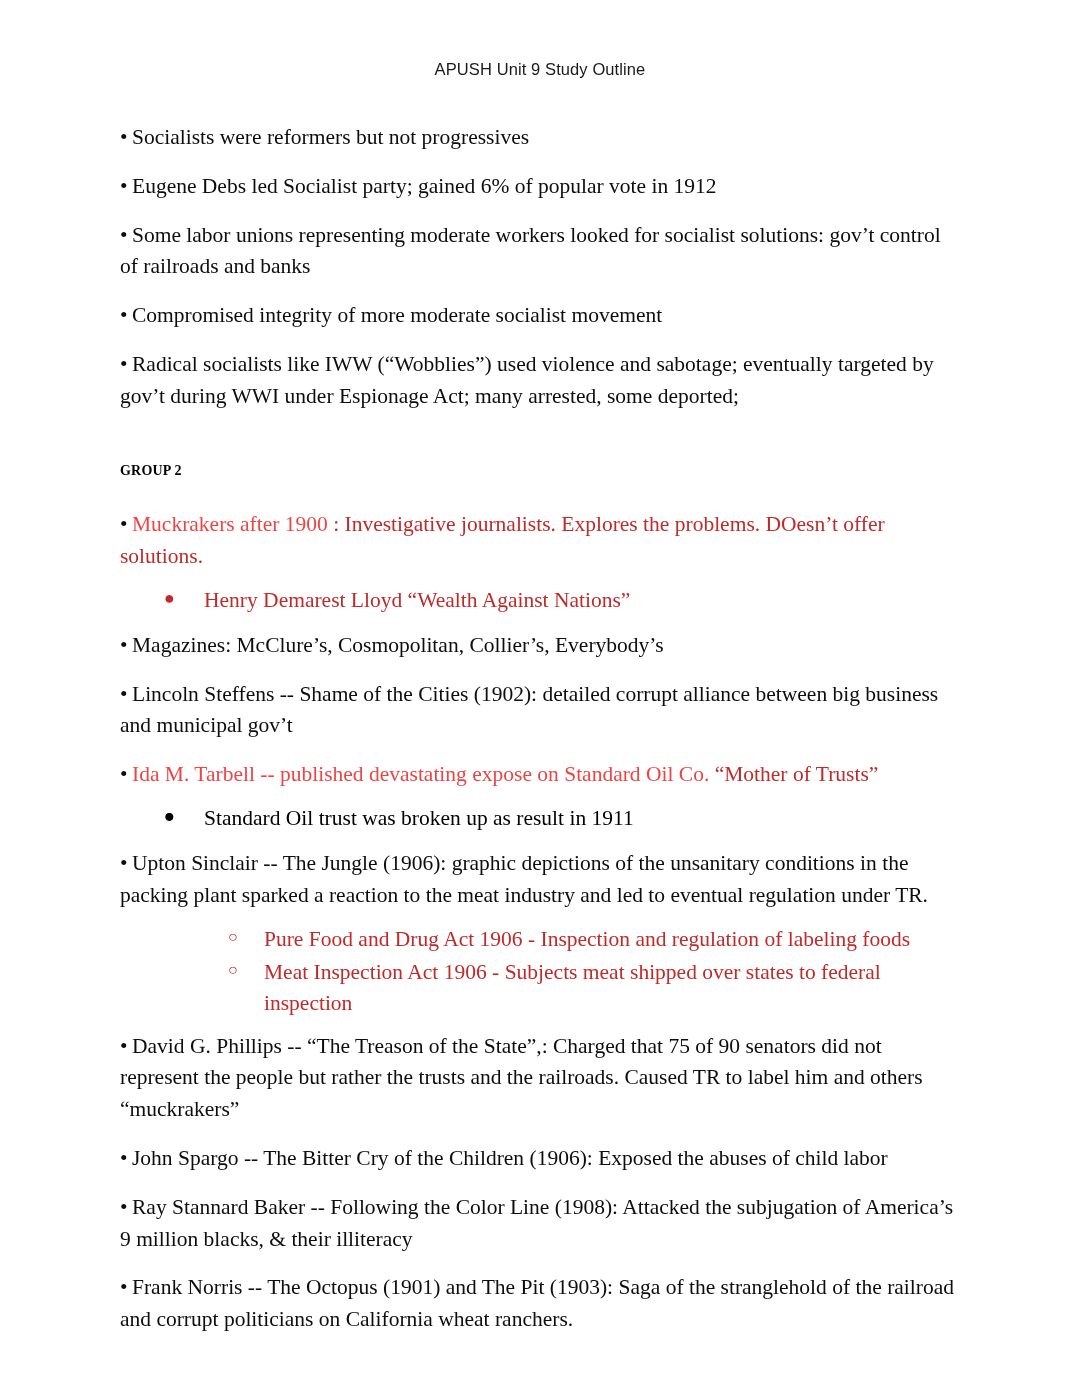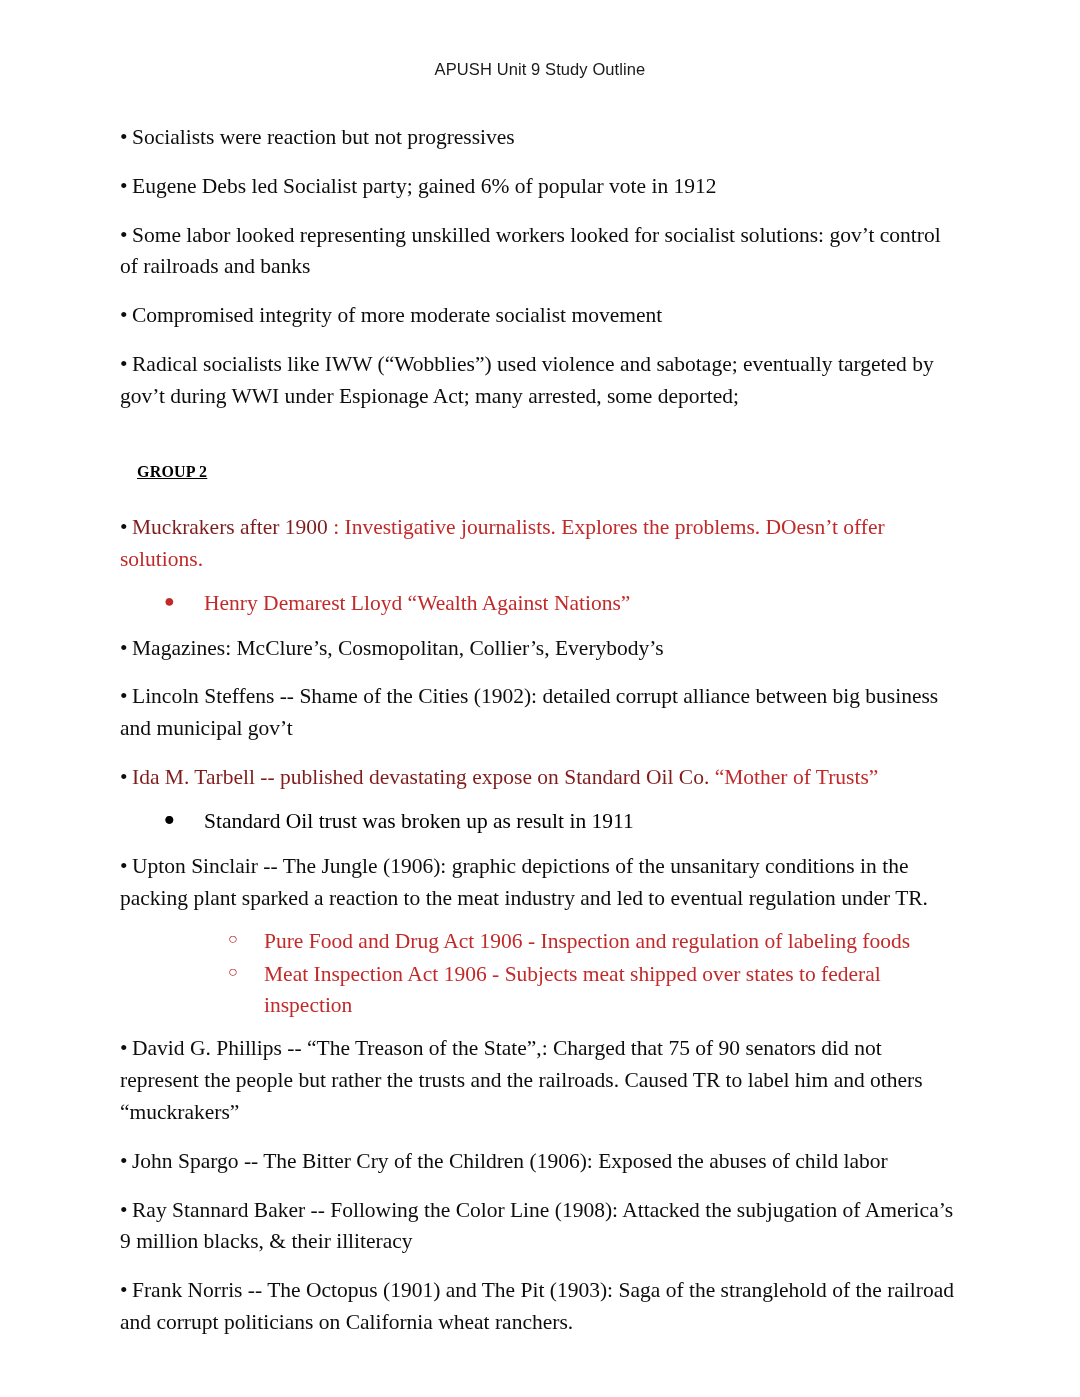--- a/index.html
+++ b/index.html
@@ -56,24 +56,23 @@
   .p1 .bullet-glyph {
     display: inline-block;
     width: 12px;
     font-size: 21.5px;
   }
 
   .spacer-lg { height: 31px; }
 
   
   .group-heading {
-    font-size: 16px;
+    font-size: 14px;
     font-weight: bold;
-    text-decoration: underline;
-    margin: 0 0 15px 17px;
+    margin: 0 0 15px 0;
     line-height: 1.4;
     letter-spacing: 0.2px;
     display: inline-block;
   }
   .group-heading-wrap { margin: 0 0 14px 0; }
 
   
   .lvl2 {
     list-style: none;
     margin: 4px 0 14px 0;
@@ -109,39 +108,39 @@
   }
   .lvl3 > li .circ {
     position: absolute;
     left: 108px;
     top: 0;
     font-size: 16px;
     line-height: 1.62;
   }
 
   .red { color: #c22a2a; }
-  .blk { color: #7f1d1d; }
+  .blk { color: #ef4444; }
 
   .tight { margin-bottom: 12px; }
   .after-sub { }
 </style>
 </head>
 <body>
 
 <div class="page">
 
   <div class="doc-header">APUSH Unit 9 Study Outline</div>
 
   <div class="doc-body">
 
-    <p class="p1"><span class="bullet-glyph">•</span><span>Socialists were reaction but not progressives</span></p>
+    <p class="p1"><span class="bullet-glyph">•</span><span>Socialists were reformers but not progressives</span></p>
 
     <p class="p1"><span class="bullet-glyph">•</span><span>Eugene Debs led Socialist party; gained 6% of popular vote in 1912</span></p>
 
-    <p class="p1"><span class="bullet-glyph">•</span><span>Some labor looked representing unskilled workers looked for socialist solutions: gov’t control of railroads and banks</span></p>
+    <p class="p1"><span class="bullet-glyph">•</span><span>Some labor unions representing moderate workers looked for socialist solutions: gov’t control of railroads and banks</span></p>
 
     <p class="p1"><span class="bullet-glyph">•</span><span>Compromised integrity of more moderate socialist movement</span></p>
 
     <p class="p1"><span class="bullet-glyph">•</span><span>Radical socialists like IWW (“Wobblies”) used violence and sabotage; eventually targeted by gov’t during WWI under Espionage Act; many arrested, some deported;</span></p>
 
 
     <div class="spacer-lg"></div>
 
     <div class="group-heading-wrap">
       <span class="group-heading">GROUP 2</span>

